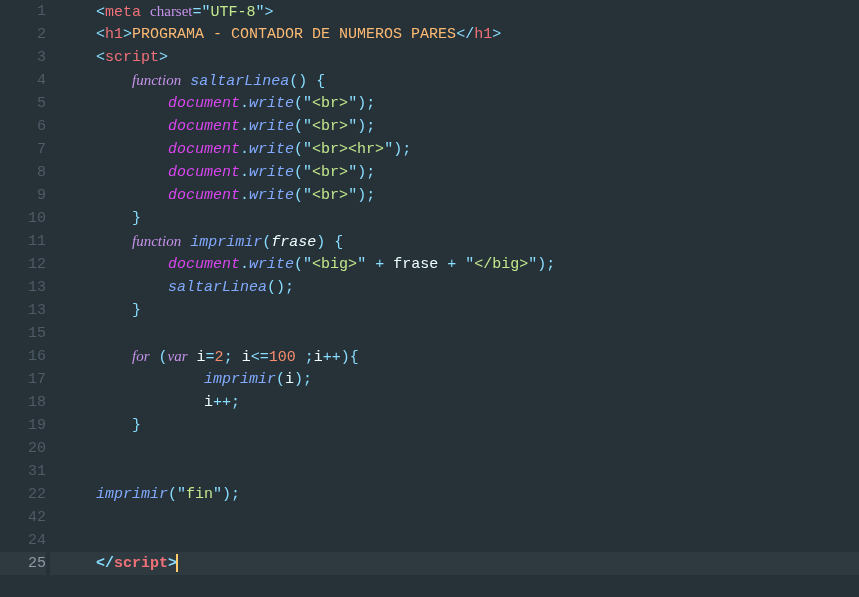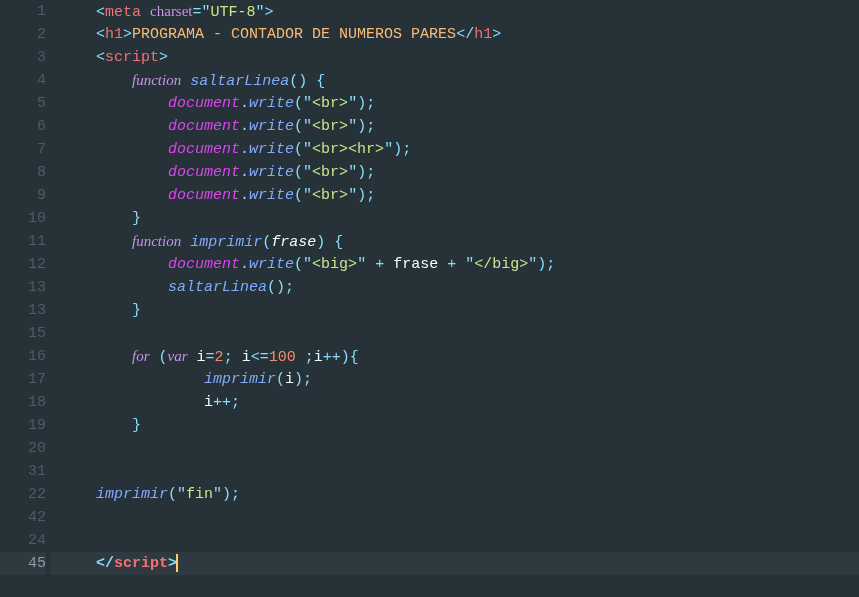--- a/index.html
+++ b/index.html
@@ -91,16 +91,16 @@
       <div>15</div>
       <div>16</div>
       <div>17</div>
       <div>18</div>
       <div>19</div>
       <div>20</div>
       <div>31</div>
       <div>22</div>
       <div>42</div>
       <div>24</div>
-      <div class="active">45</div>
+      <div class="active">25</div>
     </div>
   <div class="code" id="code"><div class="line">    <span class="punct">&lt;</span><span class="tag">meta</span><span> </span><span class="attr">charset</span><span class="punct">=</span><span class="punct">"</span><span class="str">UTF-8</span><span class="punct">"</span><span class="punct">&gt;</span></div><div class="line">    <span class="punct">&lt;</span><span class="tag">h1</span><span class="punct">&gt;</span><span class="txt">PROGRAMA - CONTADOR DE NUMEROS PARES</span><span class="punct">&lt;/</span><span class="tag">h1</span><span class="punct">&gt;</span></div><div class="line">    <span class="punct">&lt;</span><span class="tag">script</span><span class="punct">&gt;</span></div><div class="line">        <span class="attr it">function</span><span> </span><span class="fn">saltarLinea</span><span class="punct">()</span><span> </span><span class="punct">{</span></div><div class="line">            <span class="obj">document</span><span class="punct">.</span><span class="fn">write</span><span class="punct">(</span><span class="punct">"</span><span class="str">&lt;br&gt;</span><span class="punct">"</span><span class="punct">)</span><span class="punct">;</span></div><div class="line">            <span class="obj">document</span><span class="punct">.</span><span class="fn">write</span><span class="punct">(</span><span class="punct">"</span><span class="str">&lt;br&gt;</span><span class="punct">"</span><span class="punct">)</span><span class="punct">;</span></div><div class="line">            <span class="obj">document</span><span class="punct">.</span><span class="fn">write</span><span class="punct">(</span><span class="punct">"</span><span class="str">&lt;br&gt;&lt;hr&gt;</span><span class="punct">"</span><span class="punct">)</span><span class="punct">;</span></div><div class="line">            <span class="obj">document</span><span class="punct">.</span><span class="fn">write</span><span class="punct">(</span><span class="punct">"</span><span class="str">&lt;br&gt;</span><span class="punct">"</span><span class="punct">)</span><span class="punct">;</span></div><div class="line">            <span class="obj">document</span><span class="punct">.</span><span class="fn">write</span><span class="punct">(</span><span class="punct">"</span><span class="str">&lt;br&gt;</span><span class="punct">"</span><span class="punct">)</span><span class="punct">;</span></div><div class="line">        <span class="punct">}</span></div><div class="line">        <span class="attr it">function</span><span> </span><span class="fn">imprimir</span><span class="punct">(</span><span class="ident it">frase</span><span class="punct">)</span><span> </span><span class="punct">{</span></div><div class="line">            <span class="obj">document</span><span class="punct">.</span><span class="fn">write</span><span class="punct">(</span><span class="punct">"</span><span class="str">&lt;big&gt;</span><span class="punct">"</span><span> </span><span class="op">+</span><span> </span><span class="ident">frase</span><span> </span><span class="op">+</span><span> </span><span class="punct">"</span><span class="str">&lt;/big&gt;</span><span class="punct">"</span><span class="punct">)</span><span class="punct">;</span></div><div class="line">            <span class="fn">saltarLinea</span><span class="punct">()</span><span class="punct">;</span></div><div class="line">        <span class="punct">}</span></div><div class="line"></div><div class="line">        <span class="attr it">for</span><span> </span><span class="punct">(</span><span class="attr it">var</span><span> </span><span class="ident">i</span><span class="op">=</span><span class="num">2</span><span class="punct">;</span><span> </span><span class="ident">i</span><span class="op">&lt;=</span><span class="num">100</span><span> </span><span class="punct">;</span><span class="ident">i</span><span class="op">++</span><span class="punct">)</span><span class="punct">{</span></div><div class="line">                <span class="fn">imprimir</span><span class="punct">(</span><span class="ident">i</span><span class="punct">)</span><span class="punct">;</span></div><div class="line">                <span class="ident">i</span><span class="op">++</span><span class="punct">;</span></div><div class="line">        <span class="punct">}</span></div><div class="line"></div><div class="line"></div><div class="line">    <span class="fn">imprimir</span><span class="punct">(</span><span class="punct">"</span><span class="str">fin</span><span class="punct">"</span><span class="punct">)</span><span class="punct">;</span></div><div class="line"></div><div class="line"></div><div class="line active">    <span class="punct">&lt;/</span><span class="tag">script</span><span class="punct">&gt;</span><span class="cursor"></span></div></div>
 </div>
 
 </body></html>

